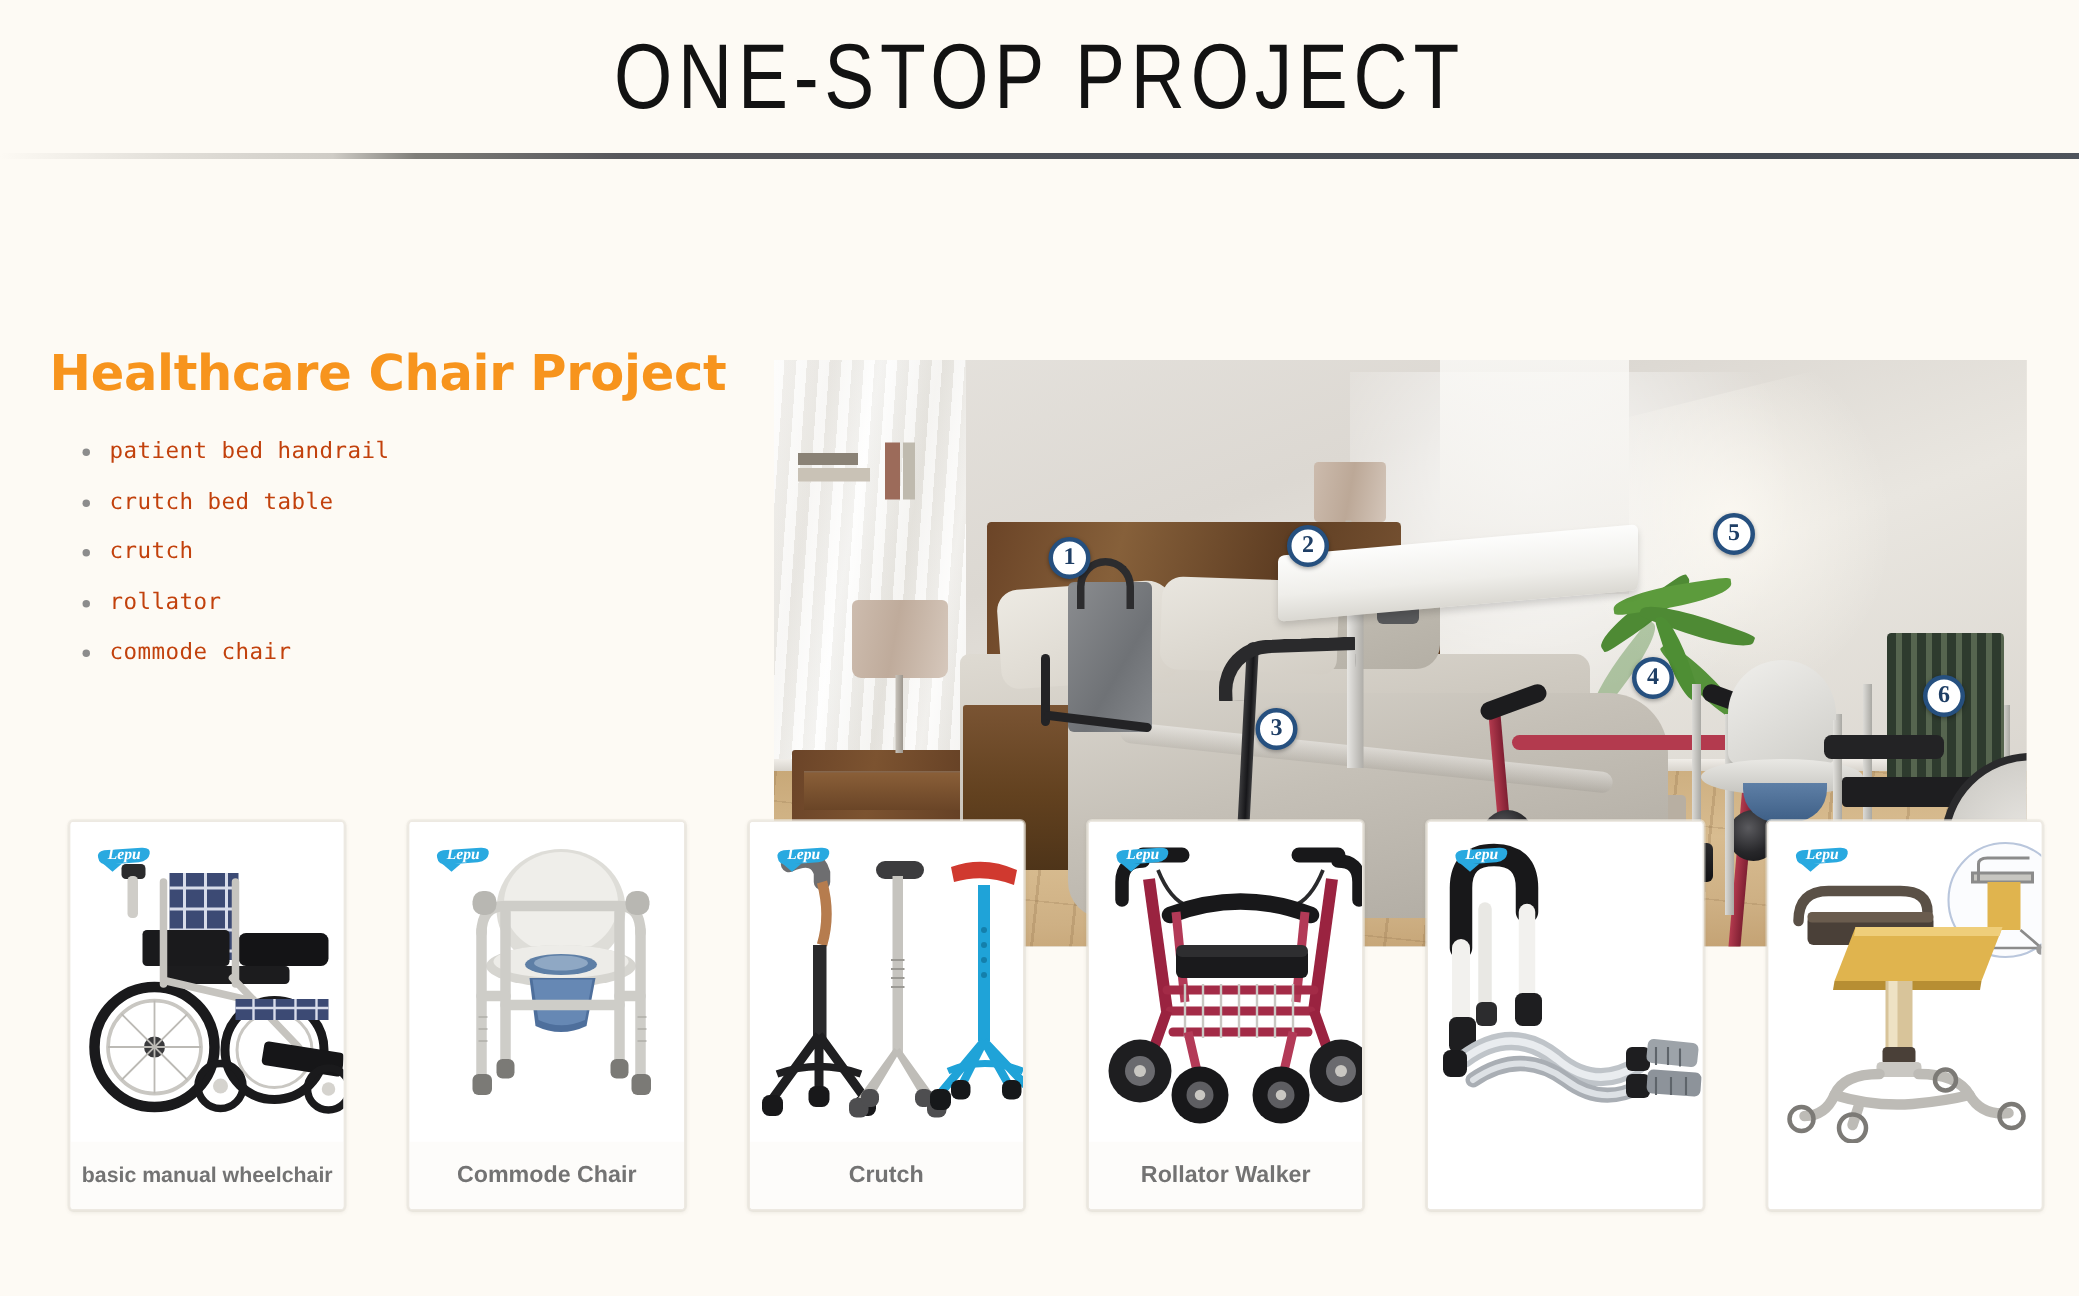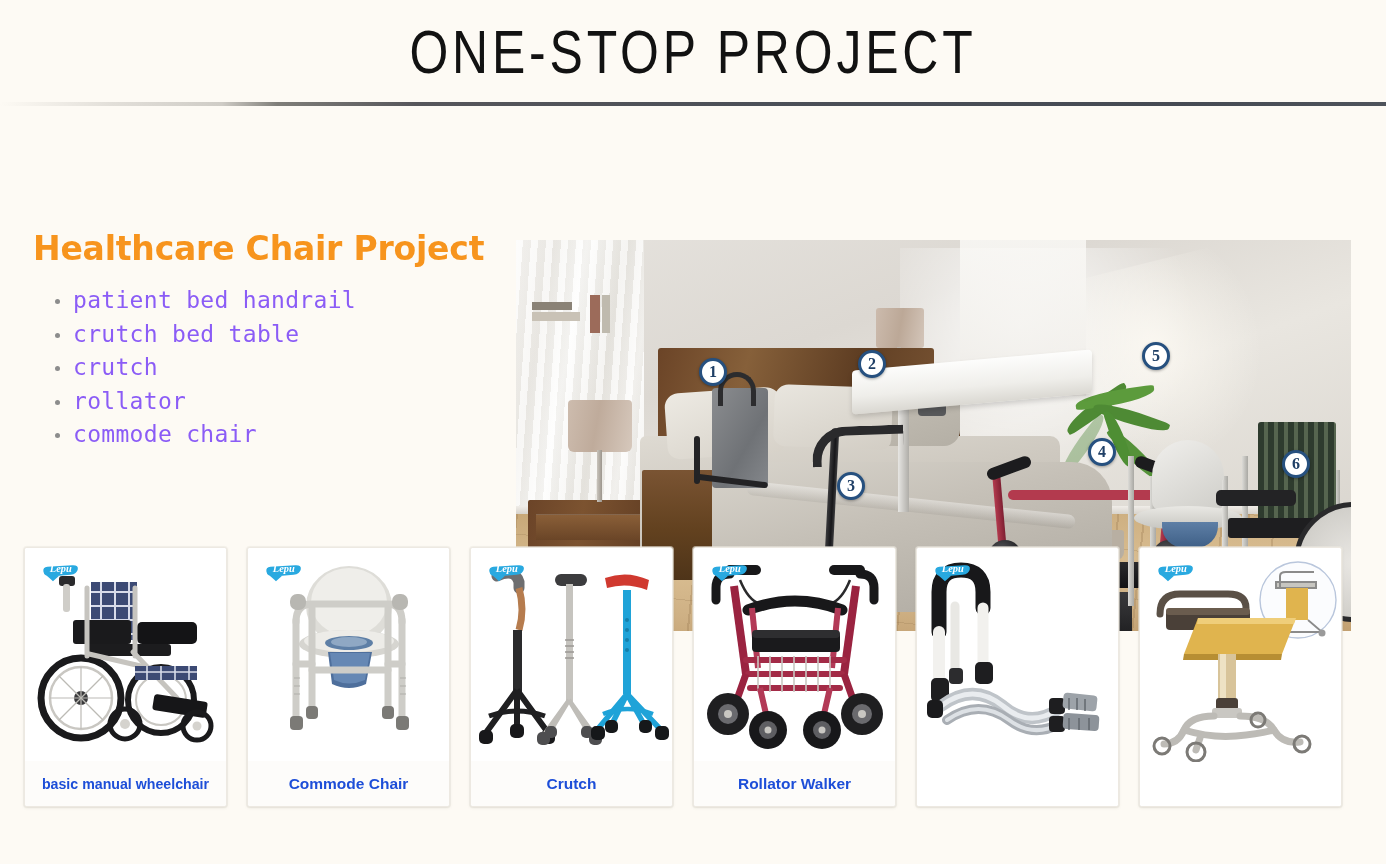--- a/index.html
+++ b/index.html
@@ -78,22 +78,22 @@
   }
 
   .feature-list {
     list-style: none;
     margin-left: 40px;
   }
 
   .feature-list li {
     position: relative;
     font-family: "DejaVu Sans Mono", monospace;
-    font-size: 23px;
-    color: #8b5cf6;
+    font-size: 15px;
+    color: #c2410c;
     line-height: 33.5px;
     letter-spacing: 0.3px;
   }
 
   .feature-list li::before {
     content: "";
     position: absolute;
     left: -18px;
     top: 15px;
     width: 5px;
@@ -372,20 +372,21 @@
     width: 203px;
     height: 260px;
     background: #FFFFFF;
     border: 1px solid #EDE9E2;
     border-radius: 3px;
     box-shadow: 0 1px 3px rgba(120,110,95,0.16), 0 0 0 1px rgba(240,236,228,0.6);
     position: relative;
     overflow: hidden;
     display: flex;
     flex-direction: column;
+    margin-left: 22px;
   }
 
   .card-photo {
     flex: 1 1 auto;
     position: relative;
     background: #FFFFFF;
     overflow: hidden;
   }
 
   .brand-logo {
@@ -395,21 +396,21 @@
     z-index: 5;
   }
 
   .card-label {
     height: 46px;
     line-height: 46px;
     text-align: center;
     font-family: "Liberation Sans", sans-serif;
     font-size: 15.5px;
     font-weight: 700;
-    color: #1d4ed8;
+    color: #737373;
     background: #FDFCFA;
     white-space: nowrap;
     overflow: hidden;
   }
 
   .card-label.small { font-size: 14.2px; }
 </style>
 </head>
 <body>
 

